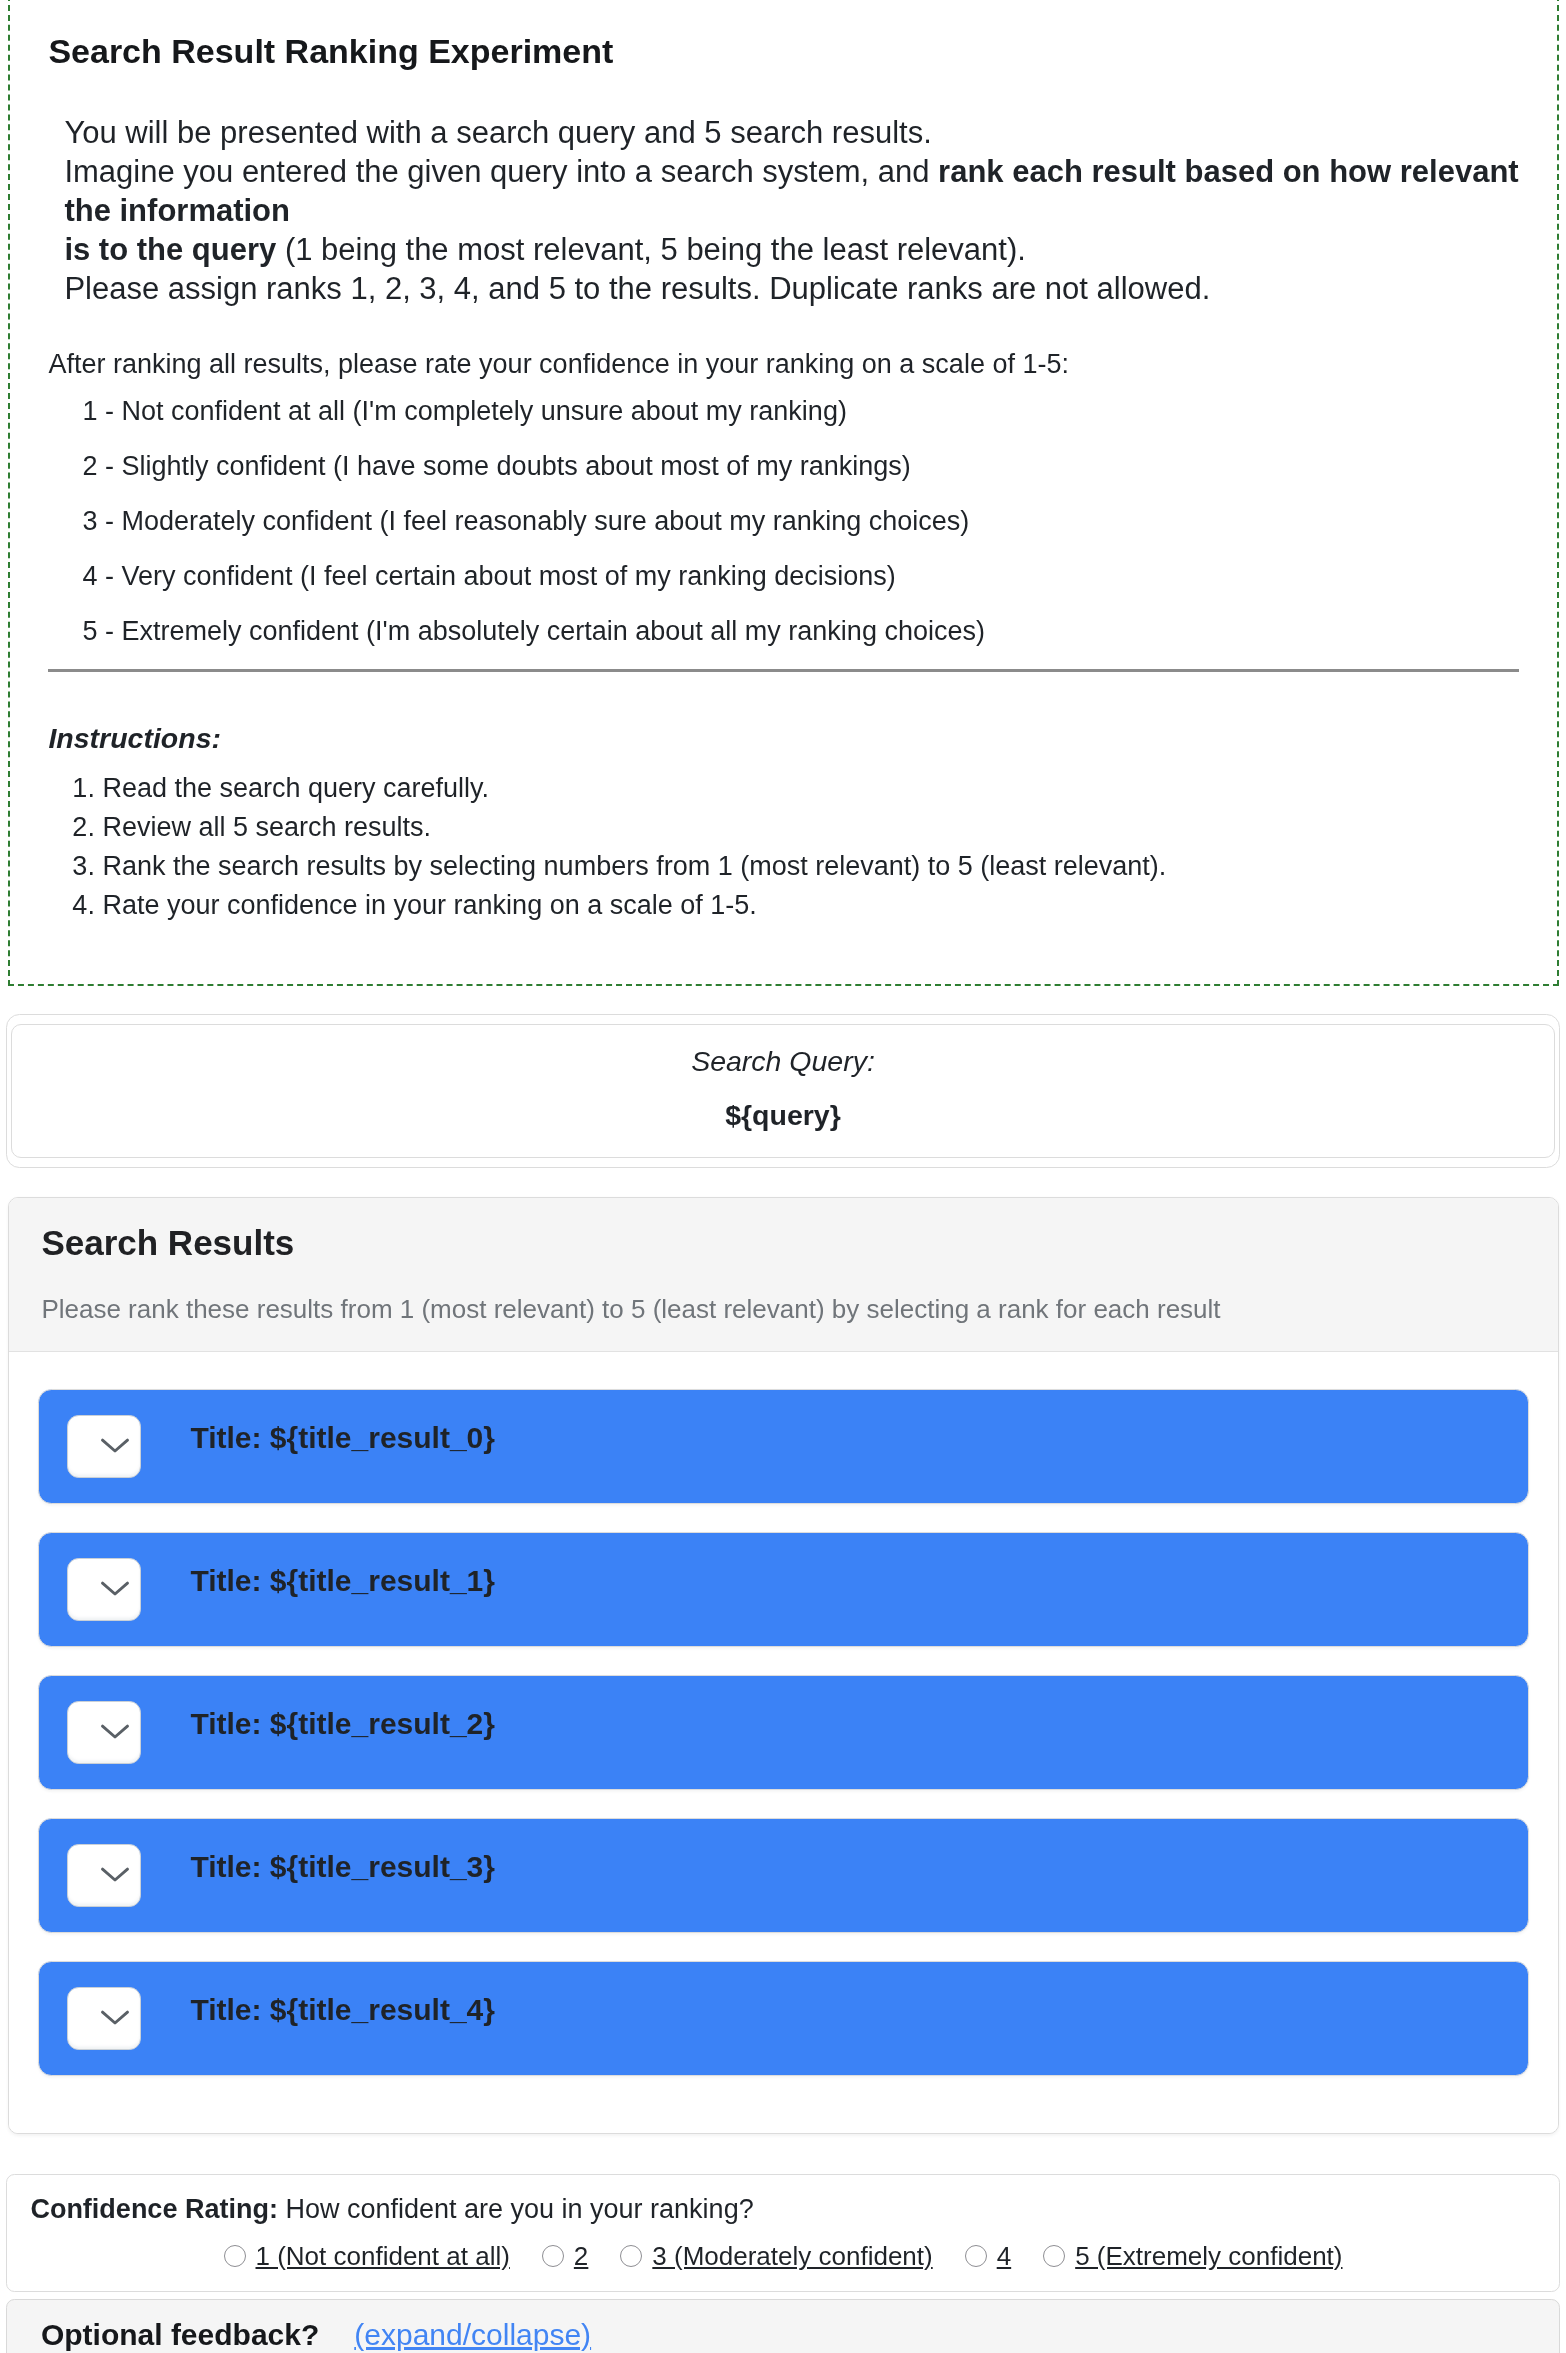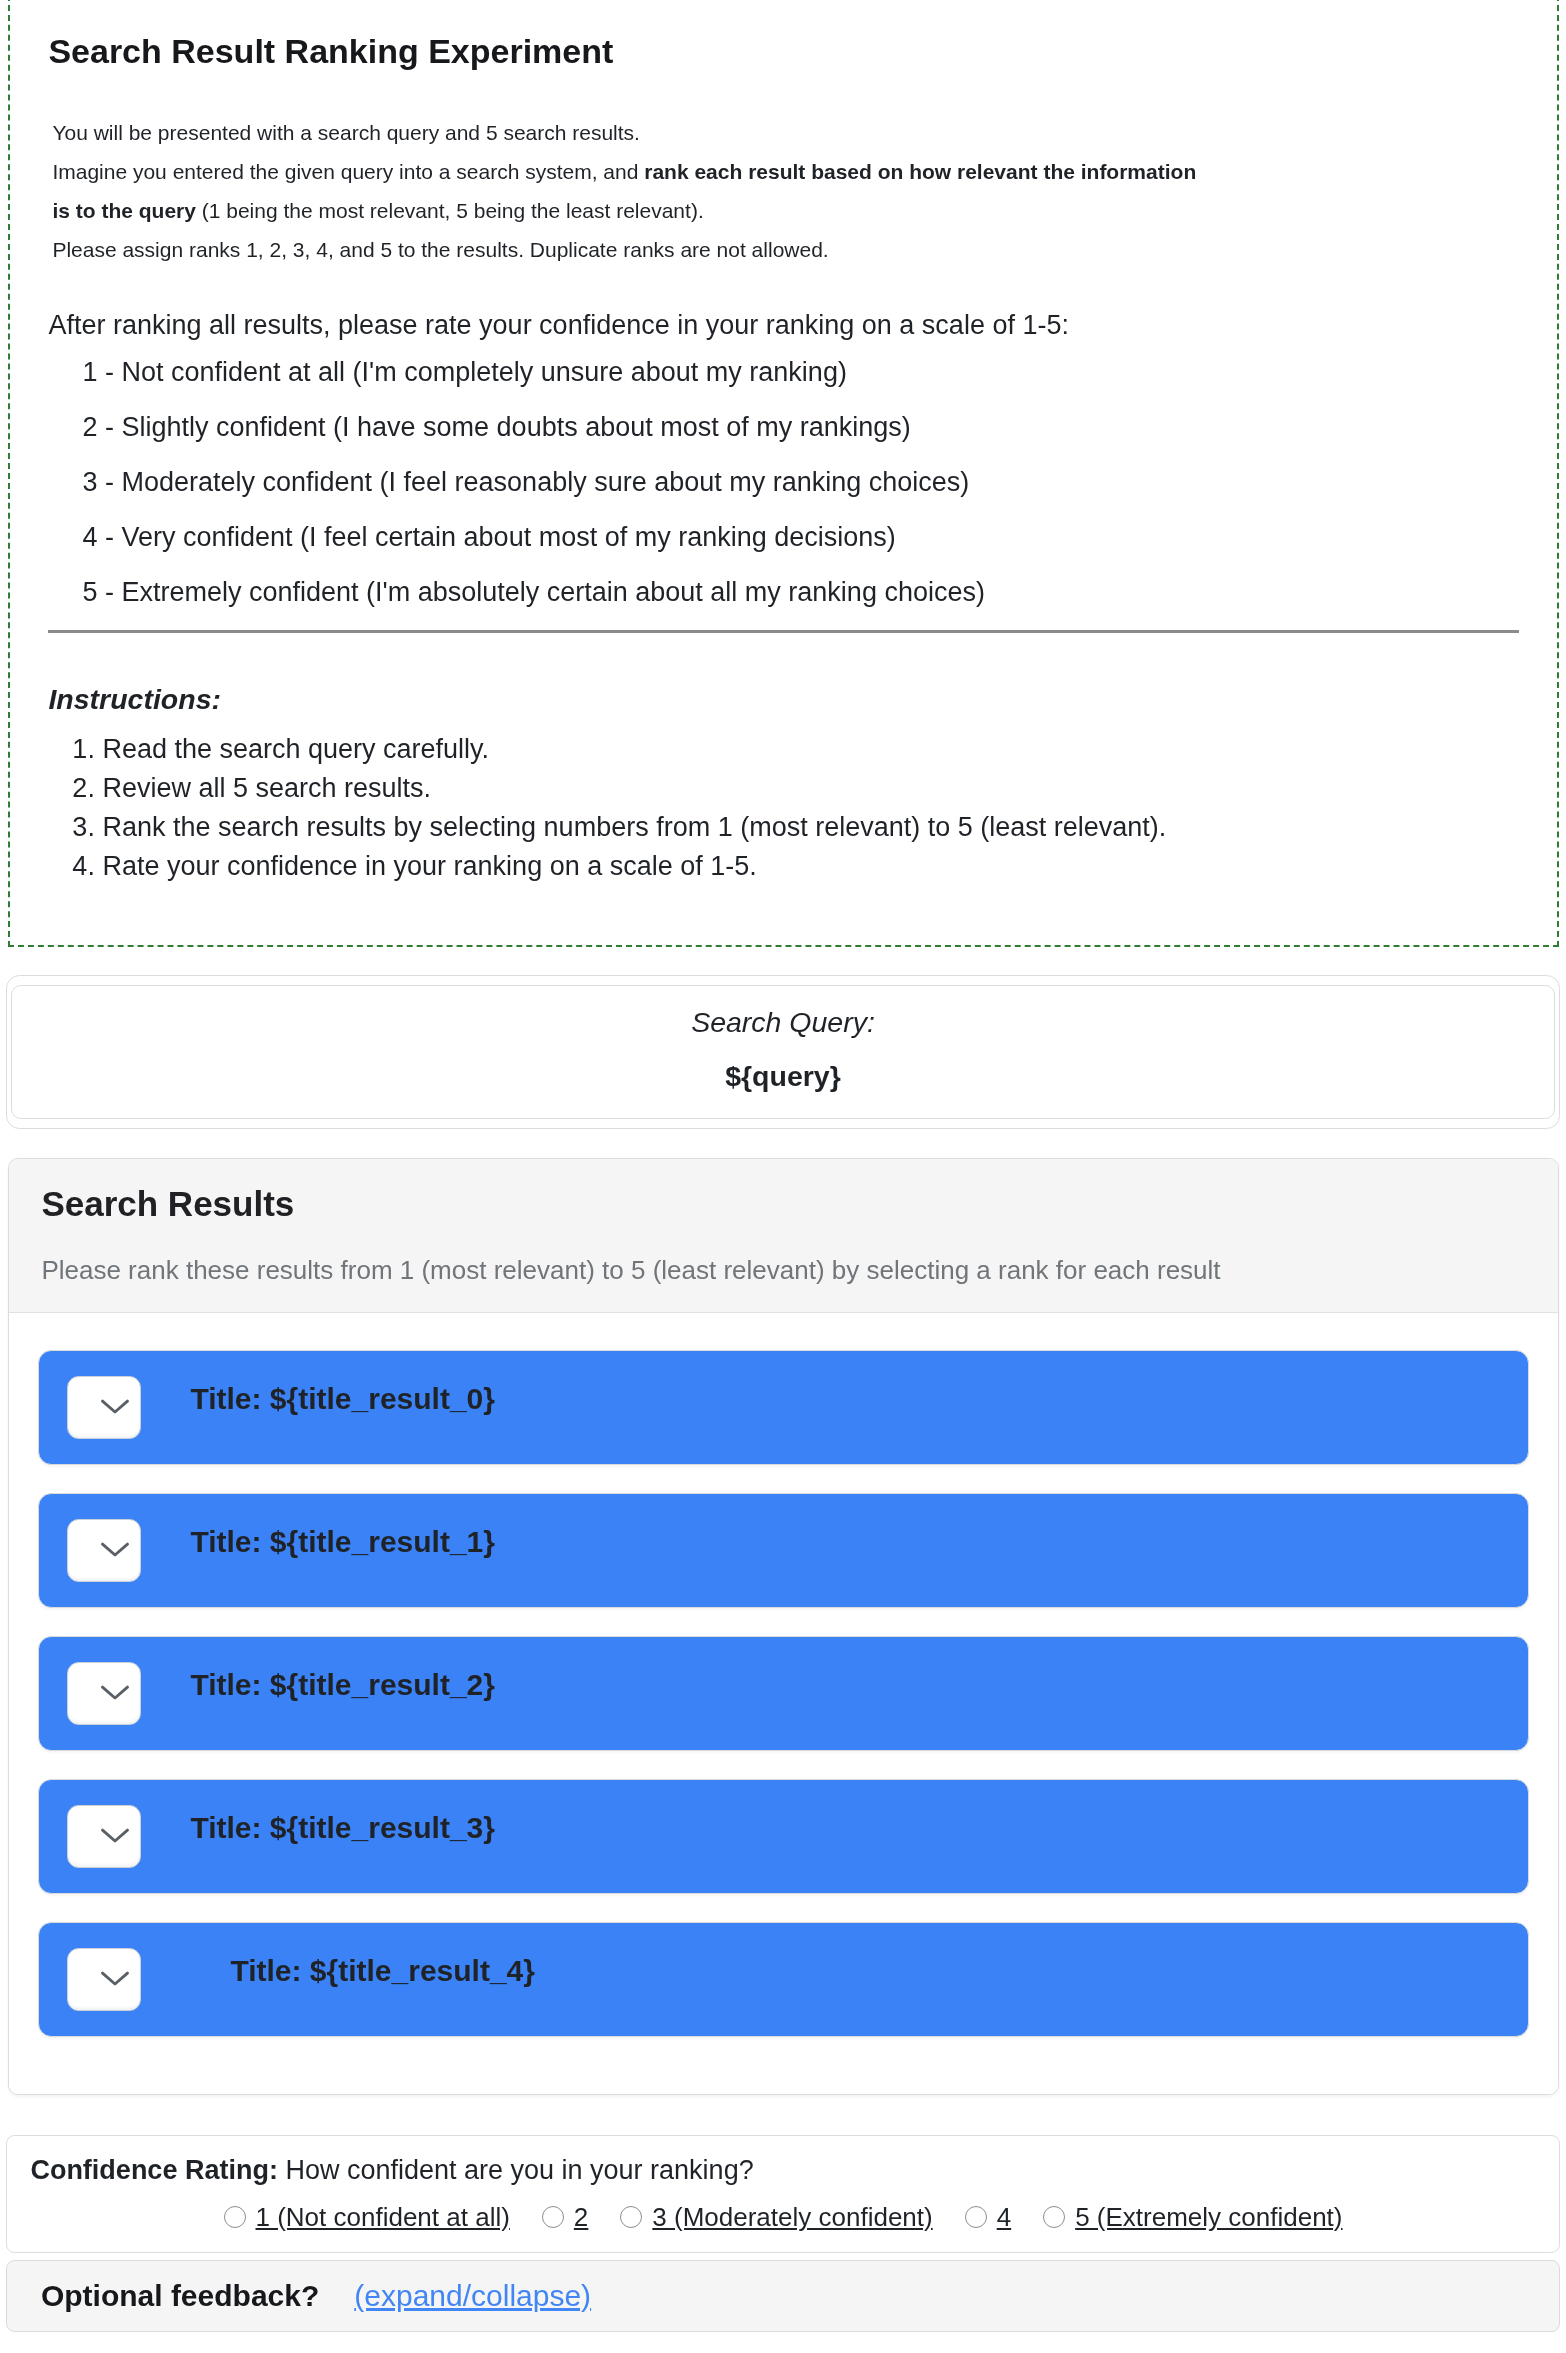--- a/index.html
+++ b/index.html
@@ -19,23 +19,23 @@
     padding: 35px 38px 59px 38px;
   }
   .exp-title {
     font-size: 34px;
     font-weight: 700;
     line-height: 39px;
     margin: 0 0 42px 0;
     color: #16181b;
   }
   .intro {
-    font-size: 21px;
+    font-size: 31px;
     line-height: 39px;
-    margin: 0 0 37px 4px;
+    margin: 0 0 37px 16px;
   }
   .after-line {
     font-size: 27px;
     line-height: 39px;
     margin: 0 0 6.7px 0;
   }
   .scale-list { margin: 0; padding: 0 0 0 34px; }
   .scale-item {
     font-size: 27px;
     line-height: 40px;
@@ -122,21 +122,21 @@
     height: 115px;
     border: 1.7px solid #dcdcdc;
     border-radius: 13.4px;
     display: flex;
     align-items: center;
     padding: 0 30px 0 28px;
     margin-bottom: 28px;
     background: #3b82f6;
     box-shadow: 0 1.7px 2.5px rgba(0,0,0,0.04);
   }
-  .result-card:last-child { margin-bottom: 0; gap: 40px; }
+  .result-card:last-child { margin-bottom: 0; }
   .select-box {
     width: 74px;
     height: 63px;
     border: 1.7px solid #c9d0d7;
     border-radius: 11.7px;
     background: #fff;
     position: relative;
     flex-shrink: 0;
     box-shadow: inset 0 -2.5px 2.5px rgba(120,140,160,0.10);
     cursor: pointer;

